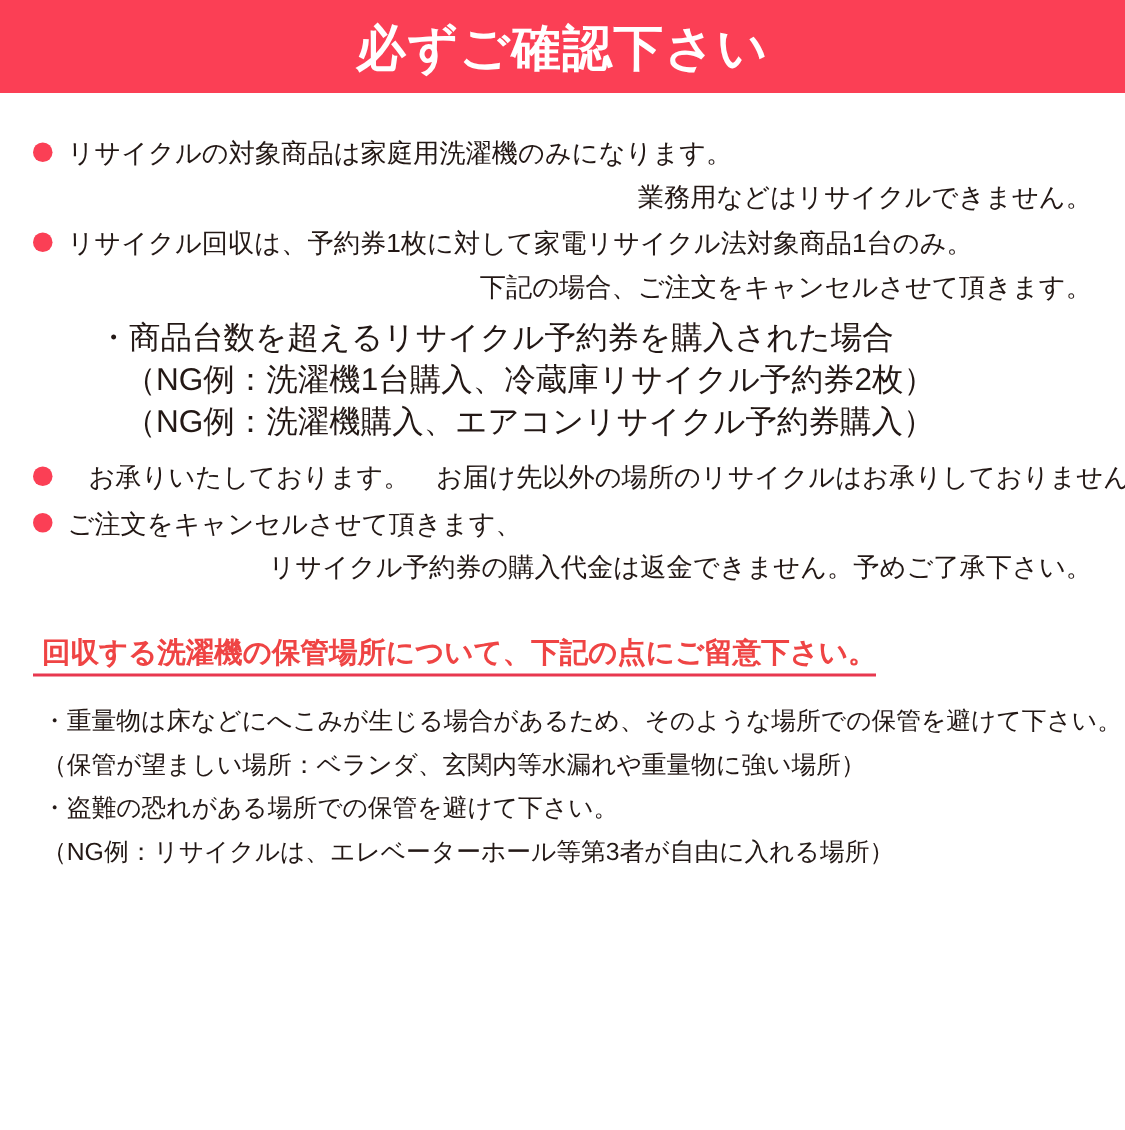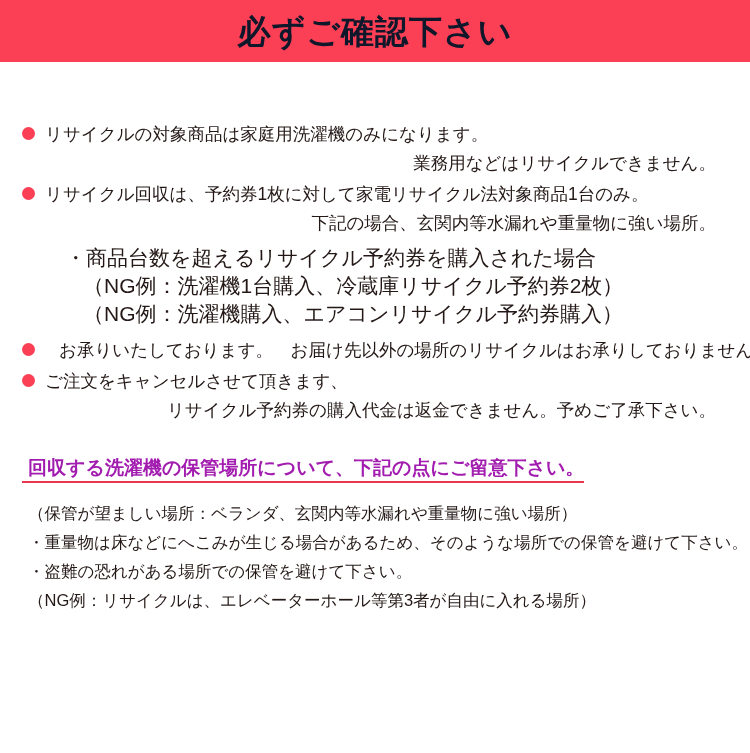--- a/index.html
+++ b/index.html
@@ -22,29 +22,28 @@
   }
   .header-band {
     width: 100%;
     height: 62px;
     background: #fb3f55;
     display: flex;
     align-items: center;
     justify-content: center;
   }
   .header-title {
-    color: #0f172a;
+    color: #ffffff;
     font-size: 33px;
     font-weight: bold;
     letter-spacing: 1px;
     line-height: 1;
   }
   .body-wrap {
-    padding: 26px 34px 0 22px;
-    margin-top: 32px;
+    padding: 26px 22px 0 22px;
   }
   ul.bullets {
     list-style: none;
     margin: 0;
     padding: 0;
   }
   li.bullet-item {
     position: relative;
     padding-left: 23px;
     margin-bottom: 2px;
@@ -77,21 +76,21 @@
     white-space: nowrap;
   }
   .sub-line.deep {
     padding-left: 18px;
   }
   .section-heading {
     margin-top: 26px;
     padding-left: 6px;
     font-size: 19px;
     font-weight: bold;
-    color: #a21caf;
+    color: #ef4444;
     line-height: 30px;
     white-space: nowrap;
     position: relative;
     display: inline-block;
   }
   .section-heading .underline {
     display: block;
     position: absolute;
     left: 0;
     right: 0;
@@ -124,21 +123,21 @@
 
       <li class="bullet-item">
         <span class="bullet-dot"></span>
         <div class="line">リサイクルの対象商品は家庭用洗濯機のみになります。</div>
         <div class="line indent">業務用などはリサイクルできません。</div>
       </li>
 
       <li class="bullet-item">
         <span class="bullet-dot"></span>
         <div class="line">リサイクル回収は、予約券1枚に対して家電リサイクル法対象商品1台のみ。</div>
-        <div class="line indent">下記の場合、玄関内等水漏れや重量物に強い場所。</div>
+        <div class="line indent">下記の場合、ご注文をキャンセルさせて頂きます。</div>
         <div class="sub-block">
           <div class="sub-line">・商品台数を超えるリサイクル予約券を購入された場合</div>
           <div class="sub-line deep">（NG例：洗濯機1台購入、冷蔵庫リサイクル予約券2枚）</div>
           <div class="sub-line deep">（NG例：洗濯機購入、エアコンリサイクル予約券購入）</div>
         </div>
       </li>
 
       <li class="bullet-item">
         <span class="bullet-dot"></span>
         <div class="line indent">お承りいたしております。　お届け先以外の場所のリサイクルはお承りしておりません。</div>
@@ -152,20 +151,20 @@
       </li>
 
     </ul>
 
     <div class="section-heading">
       <span>回収する洗濯機の保管場所について、下記の点にご留意下さい。</span>
       <span class="underline"></span>
     </div>
 
     <div class="notes">
+      <div class="note-line">・重量物は床などにへこみが生じる場合があるため、そのような場所での保管を避けて下さい。</div>
       <div class="note-line">（保管が望ましい場所：ベランダ、玄関内等水漏れや重量物に強い場所）</div>
-      <div class="note-line">・重量物は床などにへこみが生じる場合があるため、そのような場所での保管を避けて下さい。</div>
       <div class="note-line">・盗難の恐れがある場所での保管を避けて下さい。</div>
       <div class="note-line">（NG例：リサイクルは、エレベーターホール等第3者が自由に入れる場所）</div>
     </div>
 
   </div>
 </div>
 
 </body></html>

